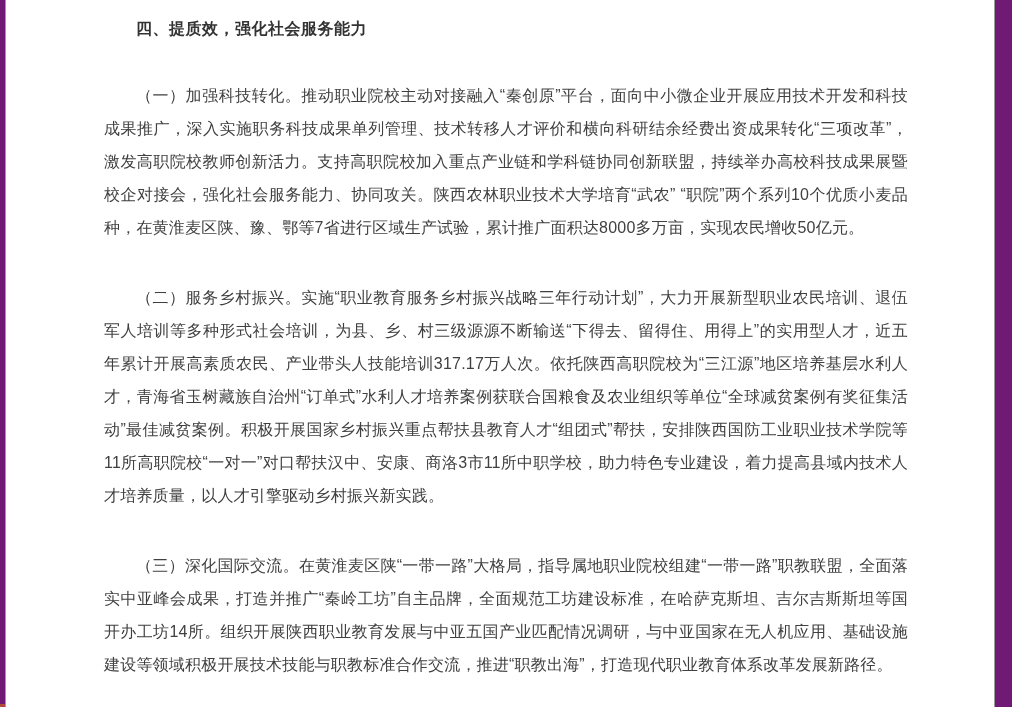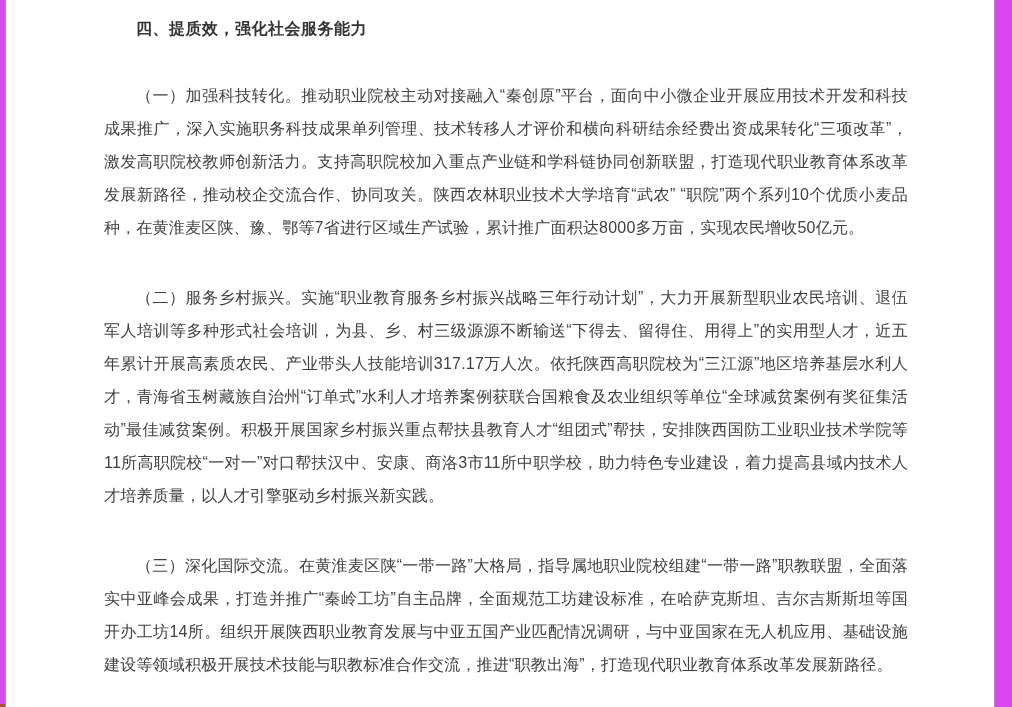--- a/index.html
+++ b/index.html
@@ -10,21 +10,21 @@
   body {
     width: 1012px;
     height: 707px;
     font-family: "Liberation Sans", "DejaVu Sans", sans-serif;
     overflow: hidden;
   }
   .page {
     position: relative;
     width: 1012px;
     height: 707px;
-    background: #d946ef;
+    background: #701a75;
   }
   .content-frame {
     position: absolute;
     left: 5px;
     top: 0;
     width: 990px;
     height: 707px;
     box-sizing: border-box;
     border-left: 1px solid #9c9c9c;
     border-right: 1px solid #9c9c9c;
@@ -56,18 +56,18 @@
     width: 5px;
     height: 3px;
   }
 </style>
 </head>
 <body>
 
 <div class="page">
   <div class="content-frame">
     <h2 class="section-heading">四、提质效，强化社会服务能力</h2>
-    <p class="body-paragraph">（一）加强科技转化。推动职业院校主动对接融入“秦创原”平台，面向中小微企业开展应用技术开发和科技成果推广，深入实施职务科技成果单列管理、技术转移人才评价和横向科研结余经费出资成果转化“三项改革”，激发高职院校教师创新活力。支持高职院校加入重点产业链和学科链协同创新联盟，打造现代职业教育体系改革发展新路径，推动校企交流合作、协同攻关。陕西农林职业技术大学培育“武农” “职院”两个系列10个优质小麦品种，在黄淮麦区陕、豫、鄂等7省进行区域生产试验，累计推广面积达8000多万亩，实现农民增收50亿元。</p>
+    <p class="body-paragraph">（一）加强科技转化。推动职业院校主动对接融入“秦创原”平台，面向中小微企业开展应用技术开发和科技成果推广，深入实施职务科技成果单列管理、技术转移人才评价和横向科研结余经费出资成果转化“三项改革”，激发高职院校教师创新活力。支持高职院校加入重点产业链和学科链协同创新联盟，持续举办高校科技成果展暨校企对接会，强化社会服务能力、协同攻关。陕西农林职业技术大学培育“武农” “职院”两个系列10个优质小麦品种，在黄淮麦区陕、豫、鄂等7省进行区域生产试验，累计推广面积达8000多万亩，实现农民增收50亿元。</p>
     <p class="body-paragraph">（二）服务乡村振兴。实施“职业教育服务乡村振兴战略三年行动计划”，大力开展新型职业农民培训、退伍军人培训等多种形式社会培训，为县、乡、村三级源源不断输送“下得去、留得住、用得上”的实用型人才，近五年累计开展高素质农民、产业带头人技能培训317.17万人次。依托陕西高职院校为“三江源”地区培养基层水利人才，青海省玉树藏族自治州“订单式”水利人才培养案例获联合国粮食及农业组织等单位“全球减贫案例有奖征集活动”最佳减贫案例。积极开展国家乡村振兴重点帮扶县教育人才“组团式”帮扶，安排陕西国防工业职业技术学院等11所高职院校“一对一”对口帮扶汉中、安康、商洛3市11所中职学校，助力特色专业建设，着力提高县域内技术人才培养质量，以人才引擎驱动乡村振兴新实践。</p>
     <p class="body-paragraph">（三）深化国际交流。在黄淮麦区陕“一带一路”大格局，指导属地职业院校组建“一带一路”职教联盟，全面落实中亚峰会成果，打造并推广“秦岭工坊”自主品牌，全面规范工坊建设标准，在哈萨克斯坦、吉尔吉斯斯坦等国开办工坊14所。组织开展陕西职业教育发展与中亚五国产业匹配情况调研，与中亚国家在无人机应用、基础设施建设等领域积极开展技术技能与职教标准合作交流，推进“职教出海”，打造现代职业教育体系改革发展新路径。</p>
   </div>
   <div class="corner-mark" style="background: rgb(176, 74, 57);"></div>
 </div>
 
 </body></html>

